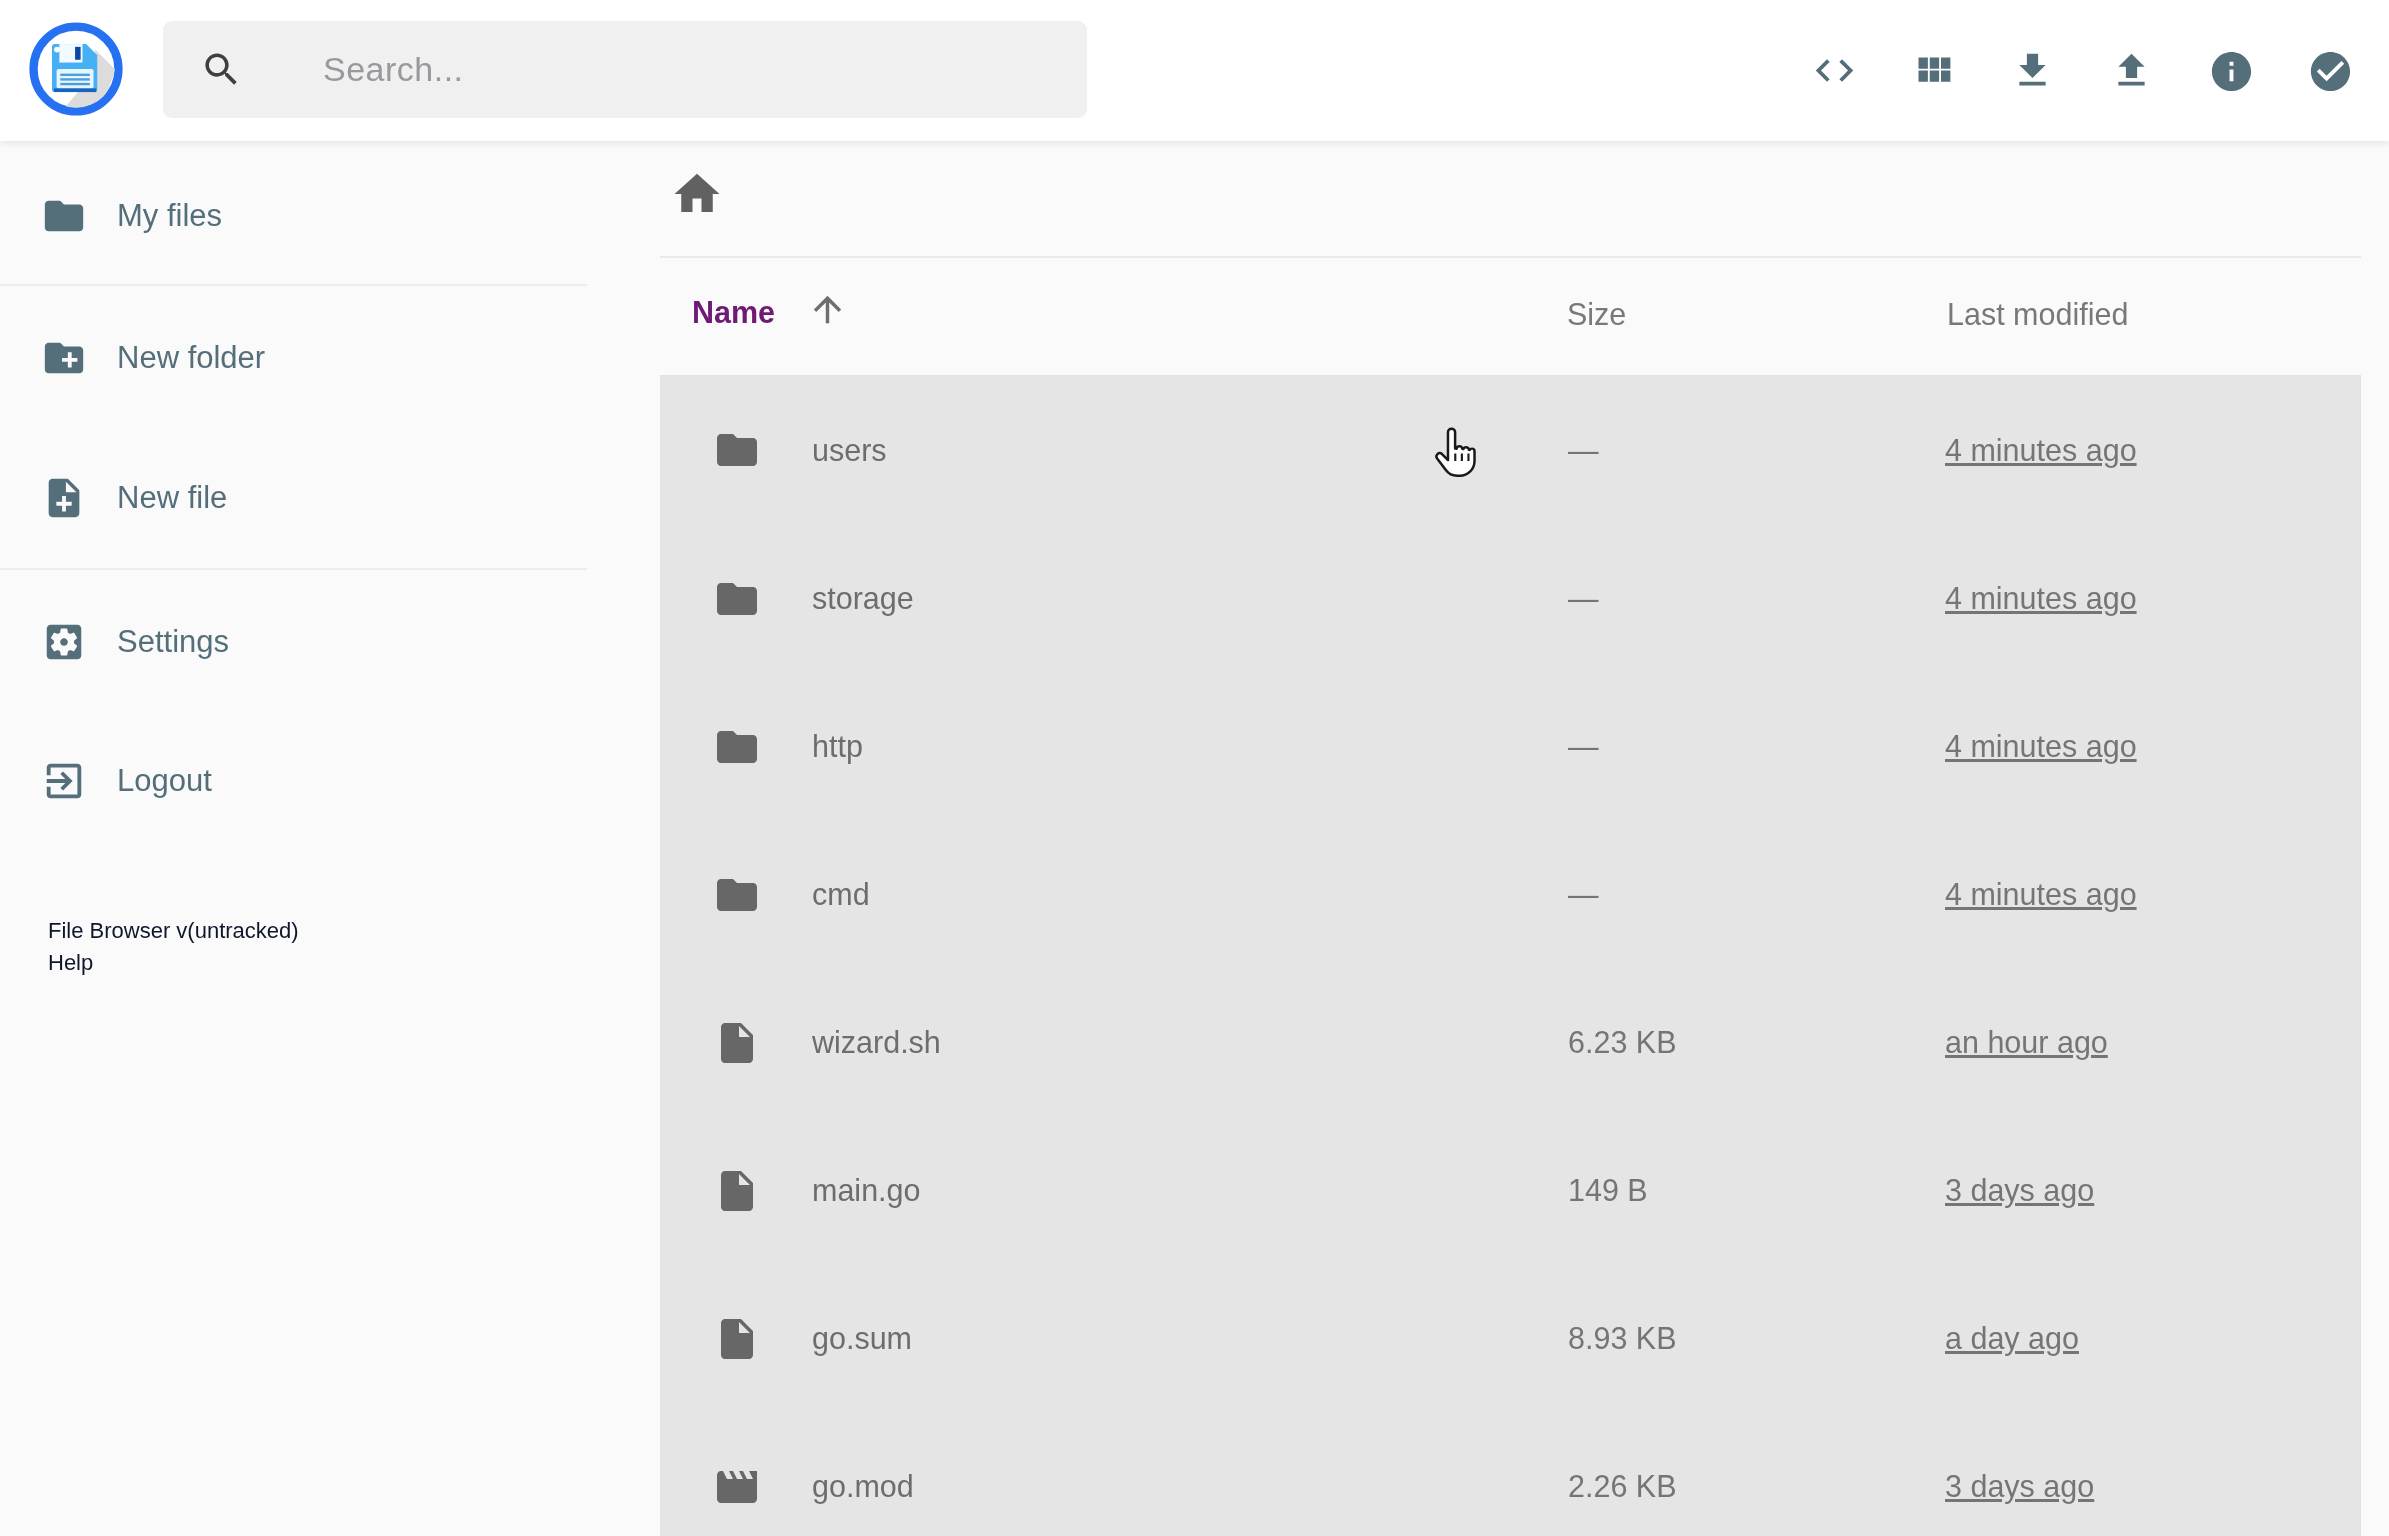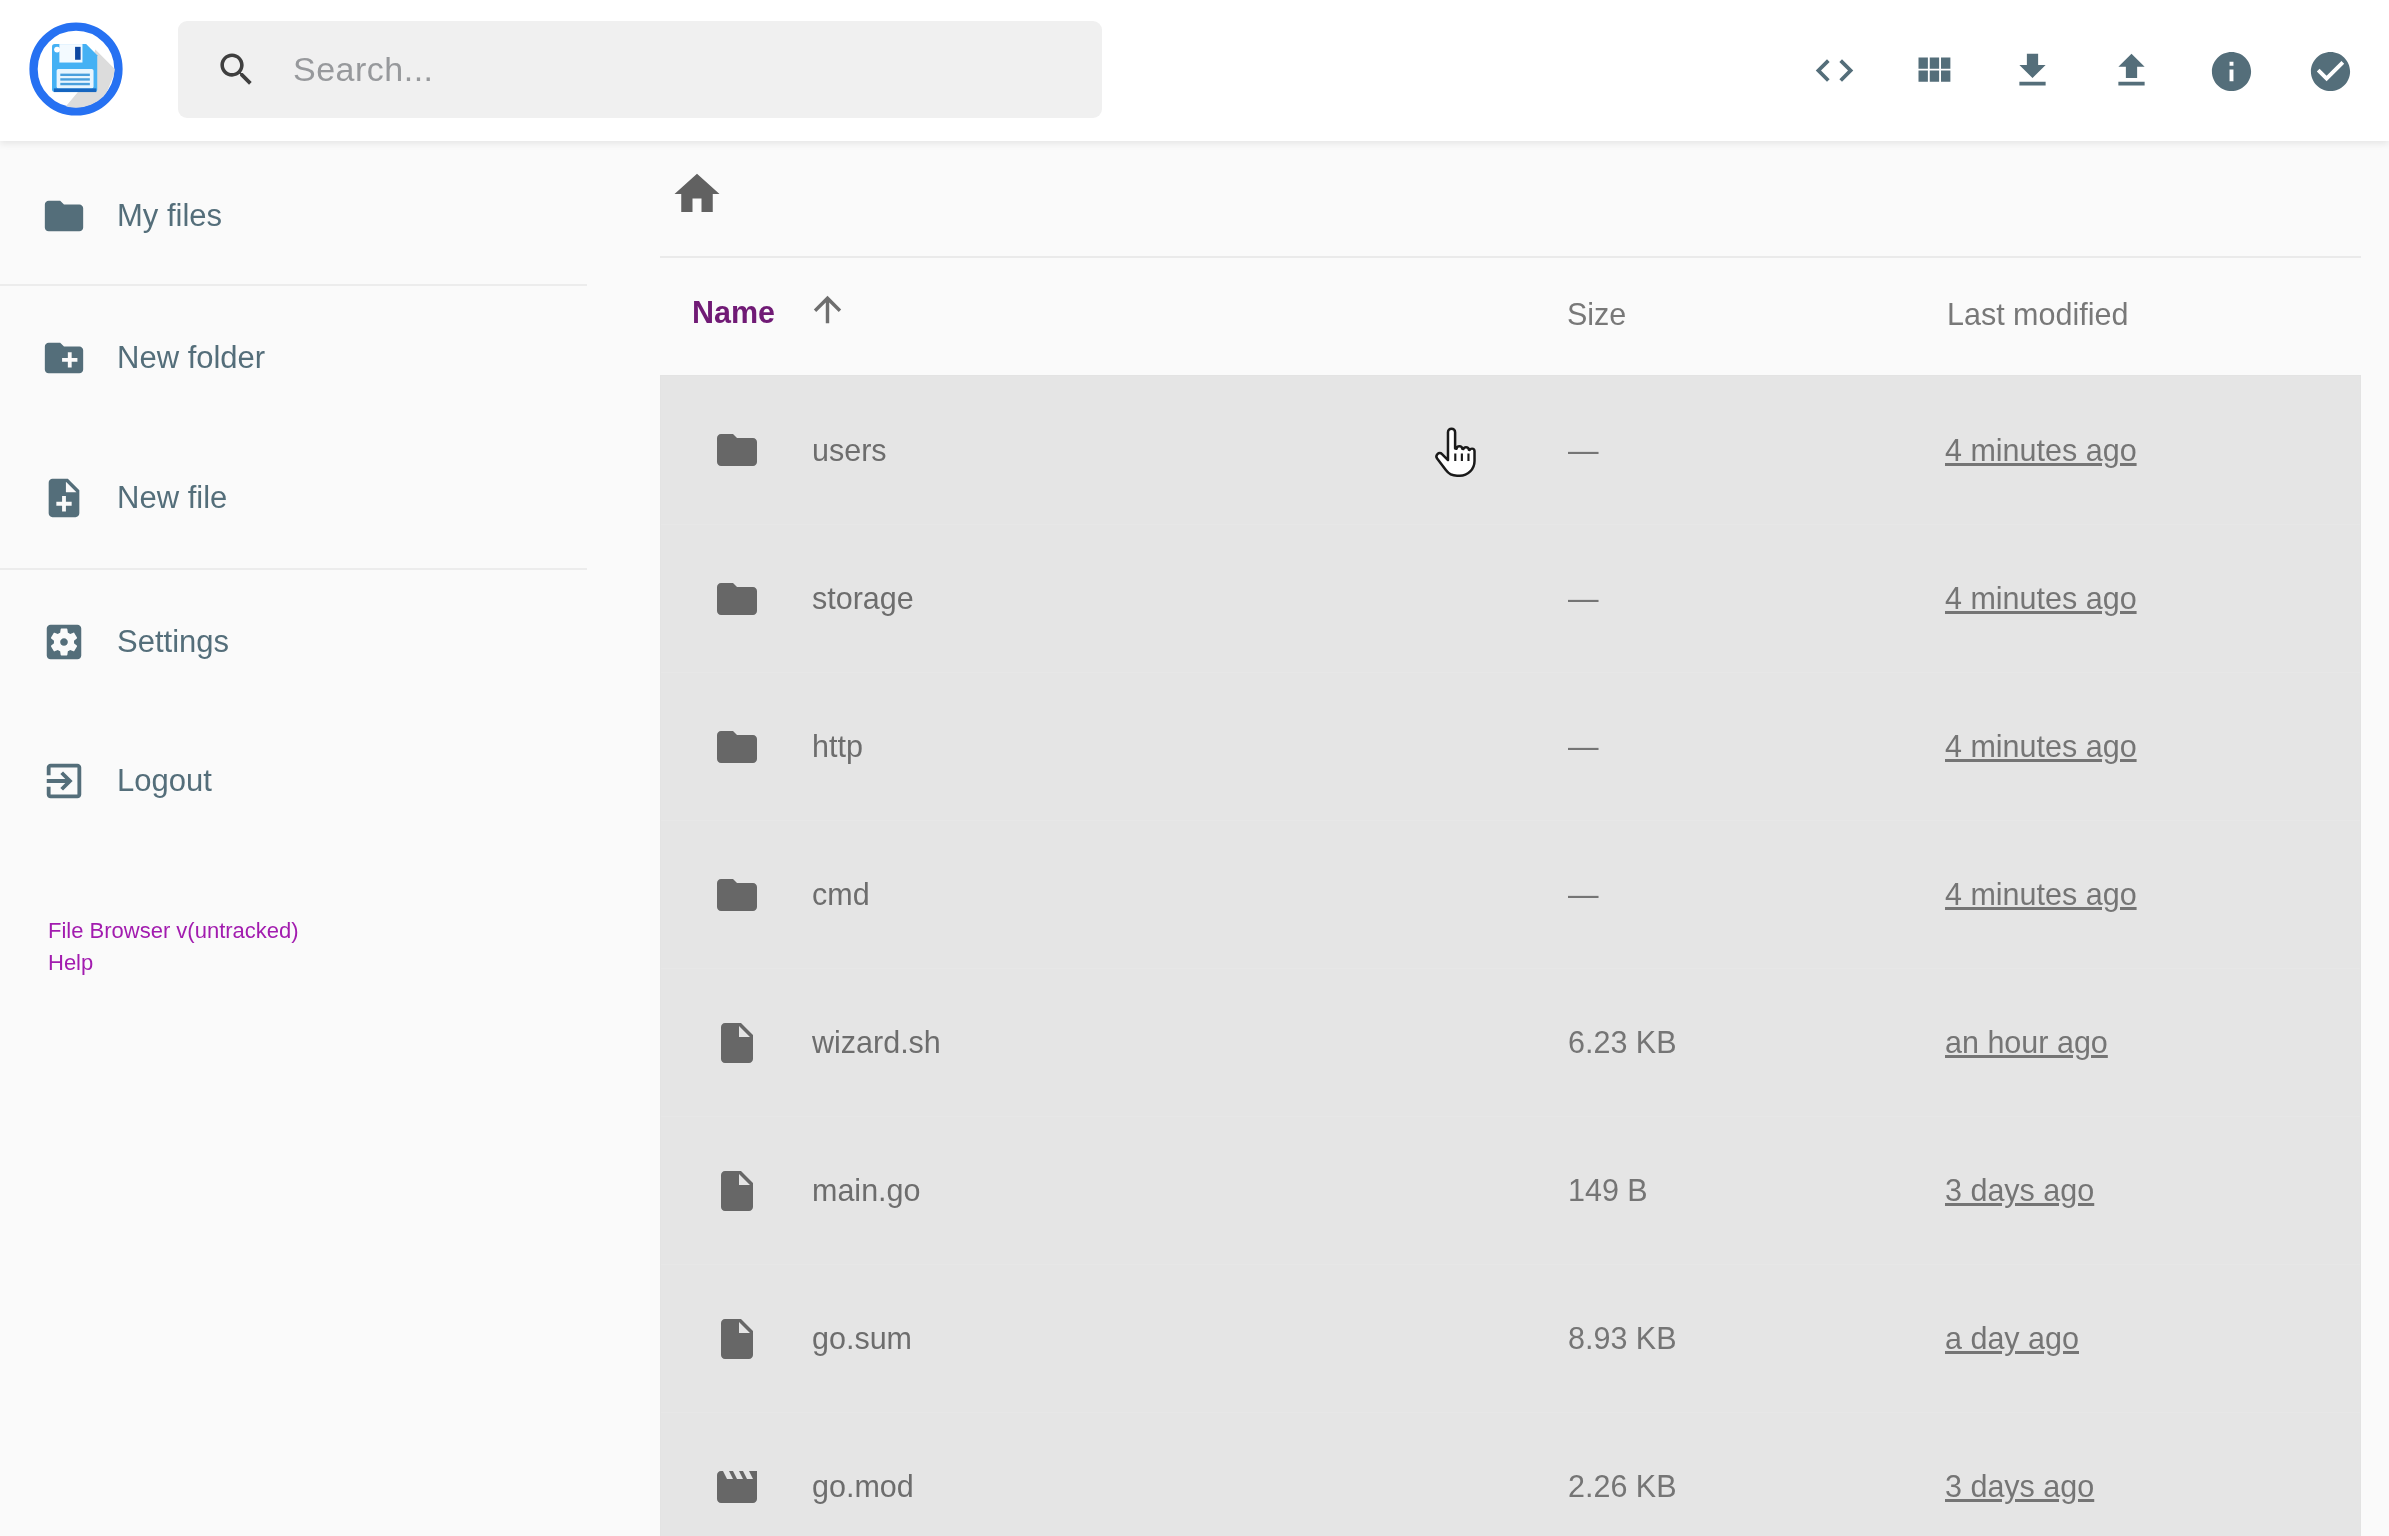--- a/index.html
+++ b/index.html
@@ -13,23 +13,23 @@
   svg { display:block; }
 
   
   .topbar {
     position:absolute; left:0; top:0; width:2389px; height:141px;
     background:#ffffff; z-index:5;
     box-shadow:0 2.8px 6.5px rgba(0,0,0,0.08);
   }
   .logo { position:absolute; left:28px; top:21px; width:96px; height:96px; }
   .searchbar {
-    position:absolute; left:178px; top:21px; width:924px; height:97px;
+    position:absolute; left:163px; top:21px; width:924px; height:97px;
     background:#f0f0f0; border-radius:9px;
-    display:flex; align-items:center; padding-left:37px;
+    display:flex; align-items:center; padding-left:37px;gap:45px;
   }
   .searchbar .mag { flex:0 0 auto; }
   .search-placeholder {
     margin-left:35px; font-size:34px; color:#97999c; letter-spacing:0.5px;
   }
   .actions {
     position:absolute; right:37px; top:0; height:141px;
     display:flex; align-items:center; gap:54px;
   }
   .action-btn { width:45px; height:45px; cursor:pointer; }
@@ -39,21 +39,21 @@
   .nav-item {
     position:absolute; left:0; width:587px; height:48px;
     display:flex; align-items:center; padding-left:41px; cursor:pointer;
   }
   .nav-item .nav-icon { width:46px; height:46px; flex:0 0 auto; }
   .nav-label { margin-left:30px; font-size:31px; color:#546e7a; }
   .sidebar-divider {
     position:absolute; left:0; width:587px; height:1.9px; background:#ececec;
   }
   .sidebar-footer {
-    position:absolute; left:48px; top:774px; font-size:22px; color:#a21caf;
+    position:absolute; left:48px; top:774px; font-size:22px; color:#0f172a;
     line-height:32px;
   }
   .sidebar-footer .help-link { cursor:pointer; }
 
   
   .home-btn { position:absolute; left:670px; top:167px; width:54px; height:54px; cursor:pointer; }
   .breadcrumb-divider {
     position:absolute; left:660px; top:256px; width:1701px; height:1.9px; background:#eaeaea;
   }
 

